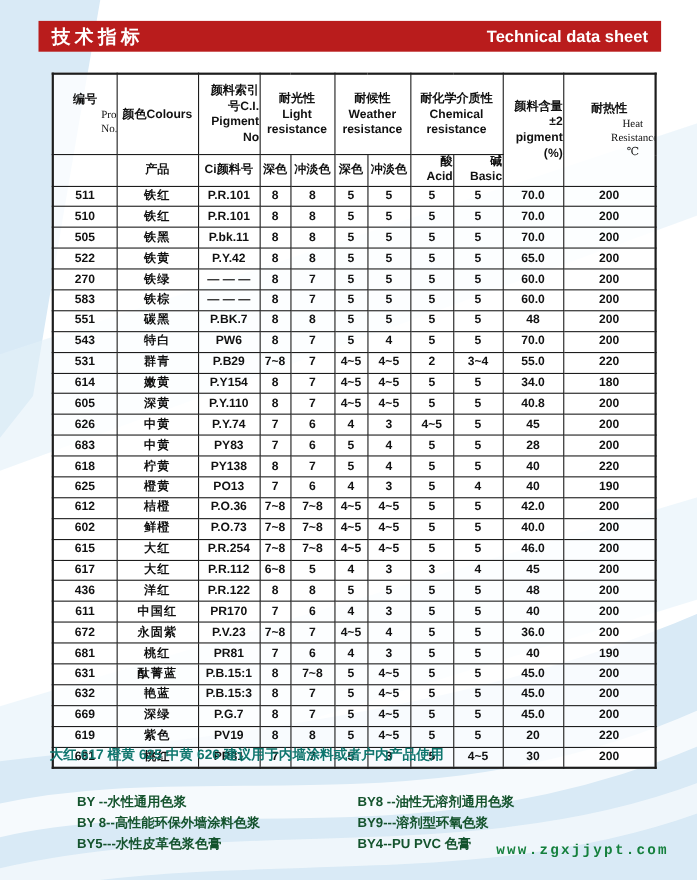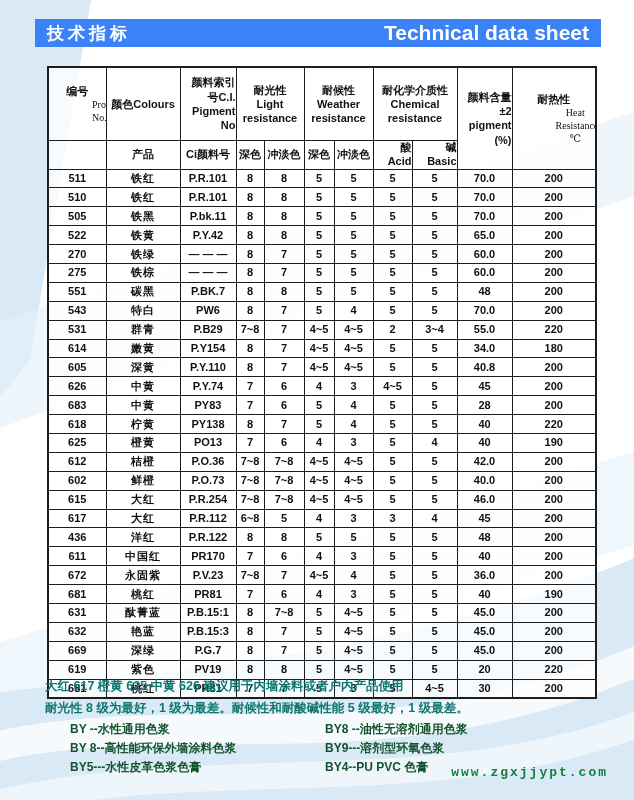--- a/index.html
+++ b/index.html
@@ -7,26 +7,26 @@
     width:634px;height:800px;position:relative;overflow:hidden;
     background:#ffffff;
     font-family:"Liberation Sans","DejaVu Sans",sans-serif;
     color:#111;
   }
   .bg{position:absolute;left:0;top:0;width:634px;height:800px;z-index:0;}
   .content{position:absolute;left:0;top:0;width:634px;height:800px;z-index:1;}
 
   .titlebar{
     position:absolute;left:35px;top:19px;width:566px;height:28px;
-    background:#3b82f6;color:#fff;
+    background:#b91c1c;color:#fff;
     display:flex;justify-content:space-between;align-items:center;
     padding:0 12px;box-sizing:border-box;
   }
   .titlebar .zh{font-size:17px;font-weight:700;letter-spacing:4px;}
-  .titlebar .en{font-size:21px;font-weight:700;}
+  .titlebar .en{font-size:15px;font-weight:700;}
 
   table.sheet{
     position:absolute;left:47px;top:66px;width:548px;
     border-collapse:collapse;table-layout:fixed;
     background:rgba(255,255,255,0.82);
     border:2px solid #1d1d1d;
   }
   .sheet th,.sheet td{
     border:1px solid #1d1d1d;padding:0;margin:0;
     text-align:center;vertical-align:middle;color:#111;
@@ -195,21 +195,21 @@
           <td>8</td>
           <td>7</td>
           <td>5</td>
           <td>5</td>
           <td>5</td>
           <td>5</td>
           <td>60.0</td>
           <td>200</td>
         </tr>
         <tr>
-          <td>275</td>
+          <td>583</td>
           <td class="cn">铁棕</td>
           <td>— — —</td>
           <td>8</td>
           <td>7</td>
           <td>5</td>
           <td>5</td>
           <td>5</td>
           <td>5</td>
           <td>60.0</td>
           <td>200</td>
@@ -498,21 +498,20 @@
           <td>5</td>
           <td>4~5</td>
           <td>30</td>
           <td>200</td>
         </tr>
       </tbody>
   </table>
 
   <div class="notes">
     <div>大红 617 橙黄 625 中黄 626  建议用于内墙涂料或者户内产品使用</div>
-    <div>耐光性 8 级为最好，1 级为最差。耐候性和耐酸碱性能 5 级最好，1 级最差。</div>
   </div>
 
   <div class="legend">
     <div class="legend-col l">
       <div>BY --水性通用色浆</div>
       <div>BY 8--高性能环保外墙涂料色浆</div>
       <div>BY5---水性皮革色浆色膏</div>
     </div>
     <div class="legend-col r">
       <div>BY8 --油性无溶剂通用色浆</div>

